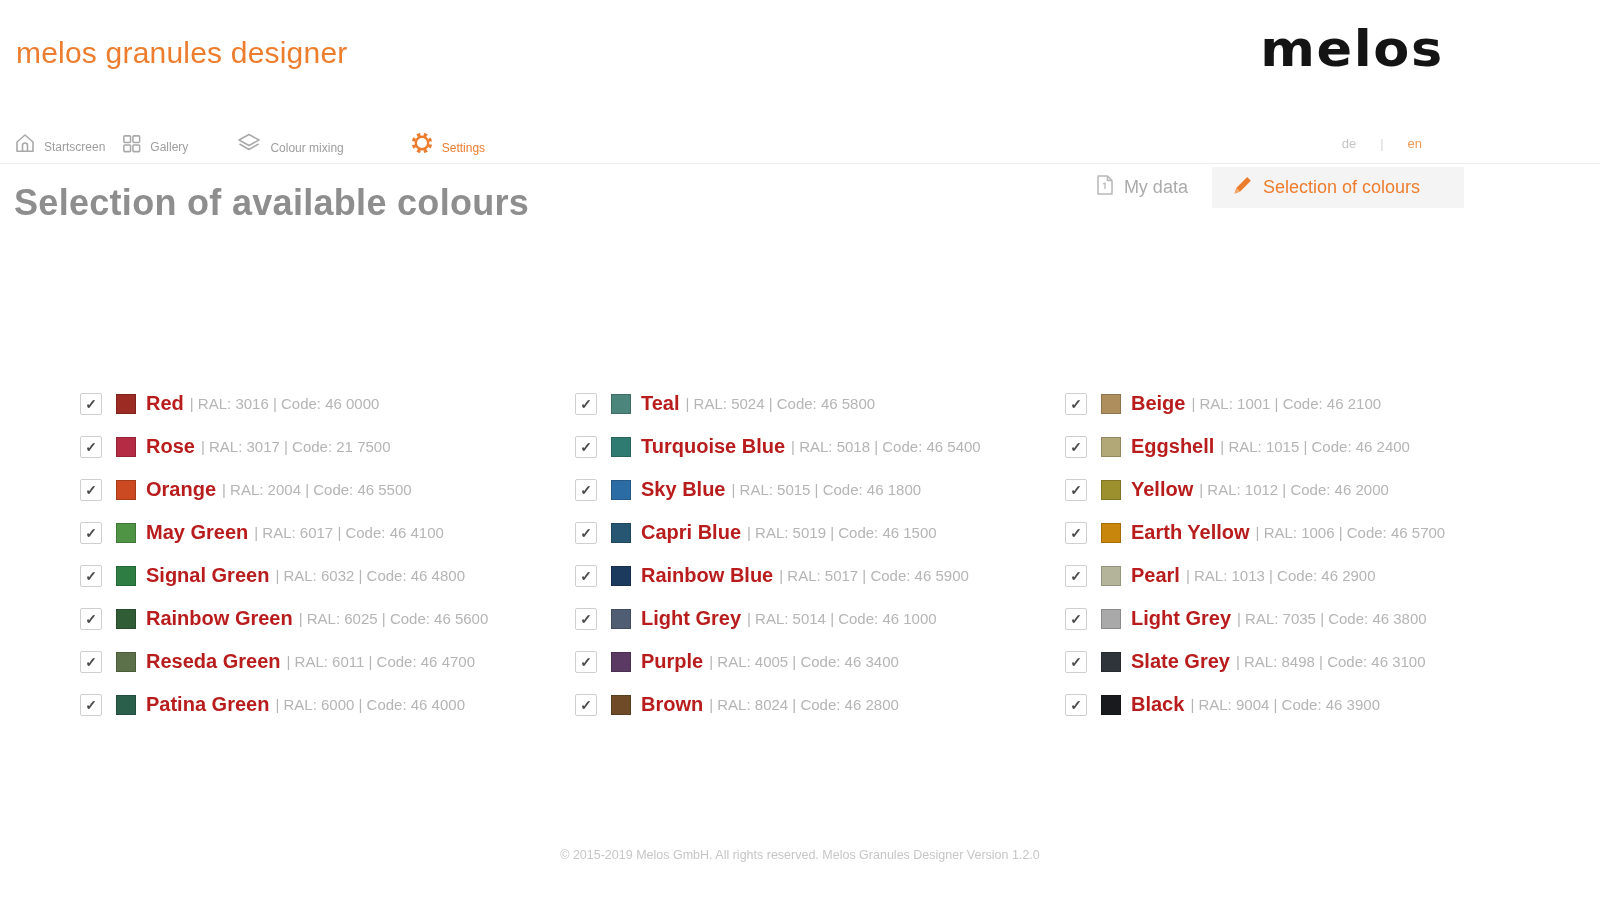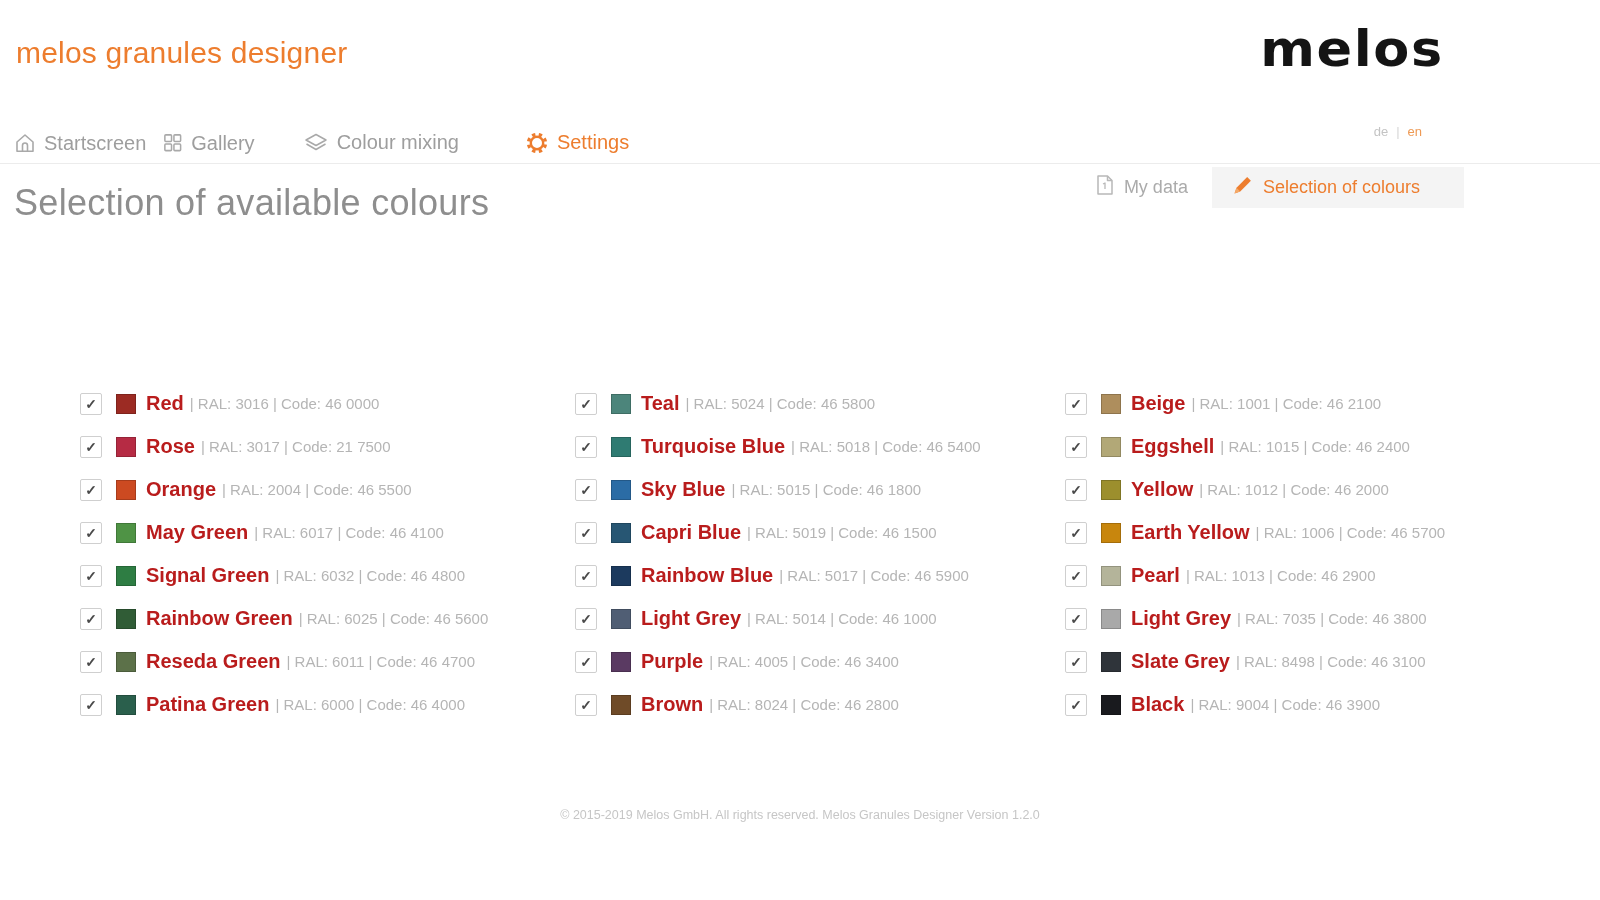--- a/index.html
+++ b/index.html
@@ -9,59 +9,59 @@
 
   
   .app-title { position:absolute; top:36px; left:16px; font-size:30px; color:#ED7D2E;
                font-weight:400; letter-spacing:0.2px; }
   .logo { position:absolute; top:20px; right:20px; font-size:50px; font-weight:800;
           color:#141414; letter-spacing:1.5px; font-family:"DejaVu Sans", sans-serif;
           transform:scaleX(1.05); transform-origin:right; }
 
   
   .nav { position:absolute; top:125px; left:14px; display:flex; align-items:center; height:36px; }
-  .nav-item { display:flex; align-items:flex-start; gap:8px; color:#9E9E9E; font-size:20px;
+  .nav-item { display:flex; align-items:flex-end; gap:8px; color:#9E9E9E; font-size:12px;
               cursor:pointer; white-space:nowrap; }
   .nav-item:nth-child(1){ margin-right:16px; }
   .nav-item:nth-child(2){ margin-right:48px; }
   .nav-item:nth-child(3){ margin-right:66px; }
   .nav-item.active { color:#ED7D2E; }
   .nav-item svg { display:block; }
   .nav-hairline { position:absolute; top:163px; left:0; width:1600px; height:1px; background:#ECECEC; }
 
-  .lang { position:absolute; top:124px; right:42px; font-size:13px; display:flex; gap:8px;
+  .lang { position:absolute; top:136px; right:42px; font-size:13px; display:flex; gap:24px;
           align-items:center; }
   .lang .de { color:#C4C4C4; cursor:pointer; }
   .lang .sep { color:#D6D6D6; }
   .lang .en { color:#EE9A55; cursor:pointer; }
 
   
   .tab-row { position:absolute; top:167px; right:0; display:flex; align-items:stretch; height:41px; }
   .tab { display:flex; align-items:center; gap:9px; font-size:18px; cursor:pointer; }
   .tab.my-data { color:#ABABAB; padding:0 24px; }
   .tab.selection { background:#F4F4F4; color:#ED7D2E; padding:0 44px 0 20px;justify-content:center; }
 
   
-  h1.page-heading { position:absolute; top:182px; left:14px; font-size:36px; font-weight:400;
+  h1.page-heading { position:absolute; top:182px; left:14px; font-size:36px; font-weight:700;
         color:#8E8E8E; letter-spacing:0.3px;text-align:right; }
 
   
   .colour-grid { position:absolute; top:382px; left:80px; display:grid;
                  grid-template-columns:495px 490px auto; }
   .colour-row { display:flex; align-items:center; height:43px; white-space:nowrap; }
   .checkbox { width:22px; height:22px; background:#fff; border:1px solid #CFCFCF;
               border-radius:2px; display:flex; align-items:center; justify-content:center;
               font-size:14px; font-weight:bold; color:#4A4A4A; cursor:pointer; flex:0 0 auto; }
   .swatch { width:20px; height:20px; margin-left:14px; flex:0 0 auto;
             box-shadow:inset 0 0 0 1px rgba(0,0,0,0.18); }
   .colour-name { margin-left:10px; font-size:20px; font-weight:bold; color:#b91c1c; }
   .colour-details { margin-left:6px; font-size:15px; color:#B5B5B5; }
 
   
-  .footer { position:absolute; top:808px; left:0; width:1600px; text-align:center;
+  .footer { position:absolute; top:848px; left:0; width:1600px; text-align:center;
             font-size:12.5px; color:#C6C6C6; }
 </style>
 </head>
 <body>
 
 <div class="page">
 
   <div class="app-title">melos granules designer</div>
   <div class="logo">melos</div>
 

